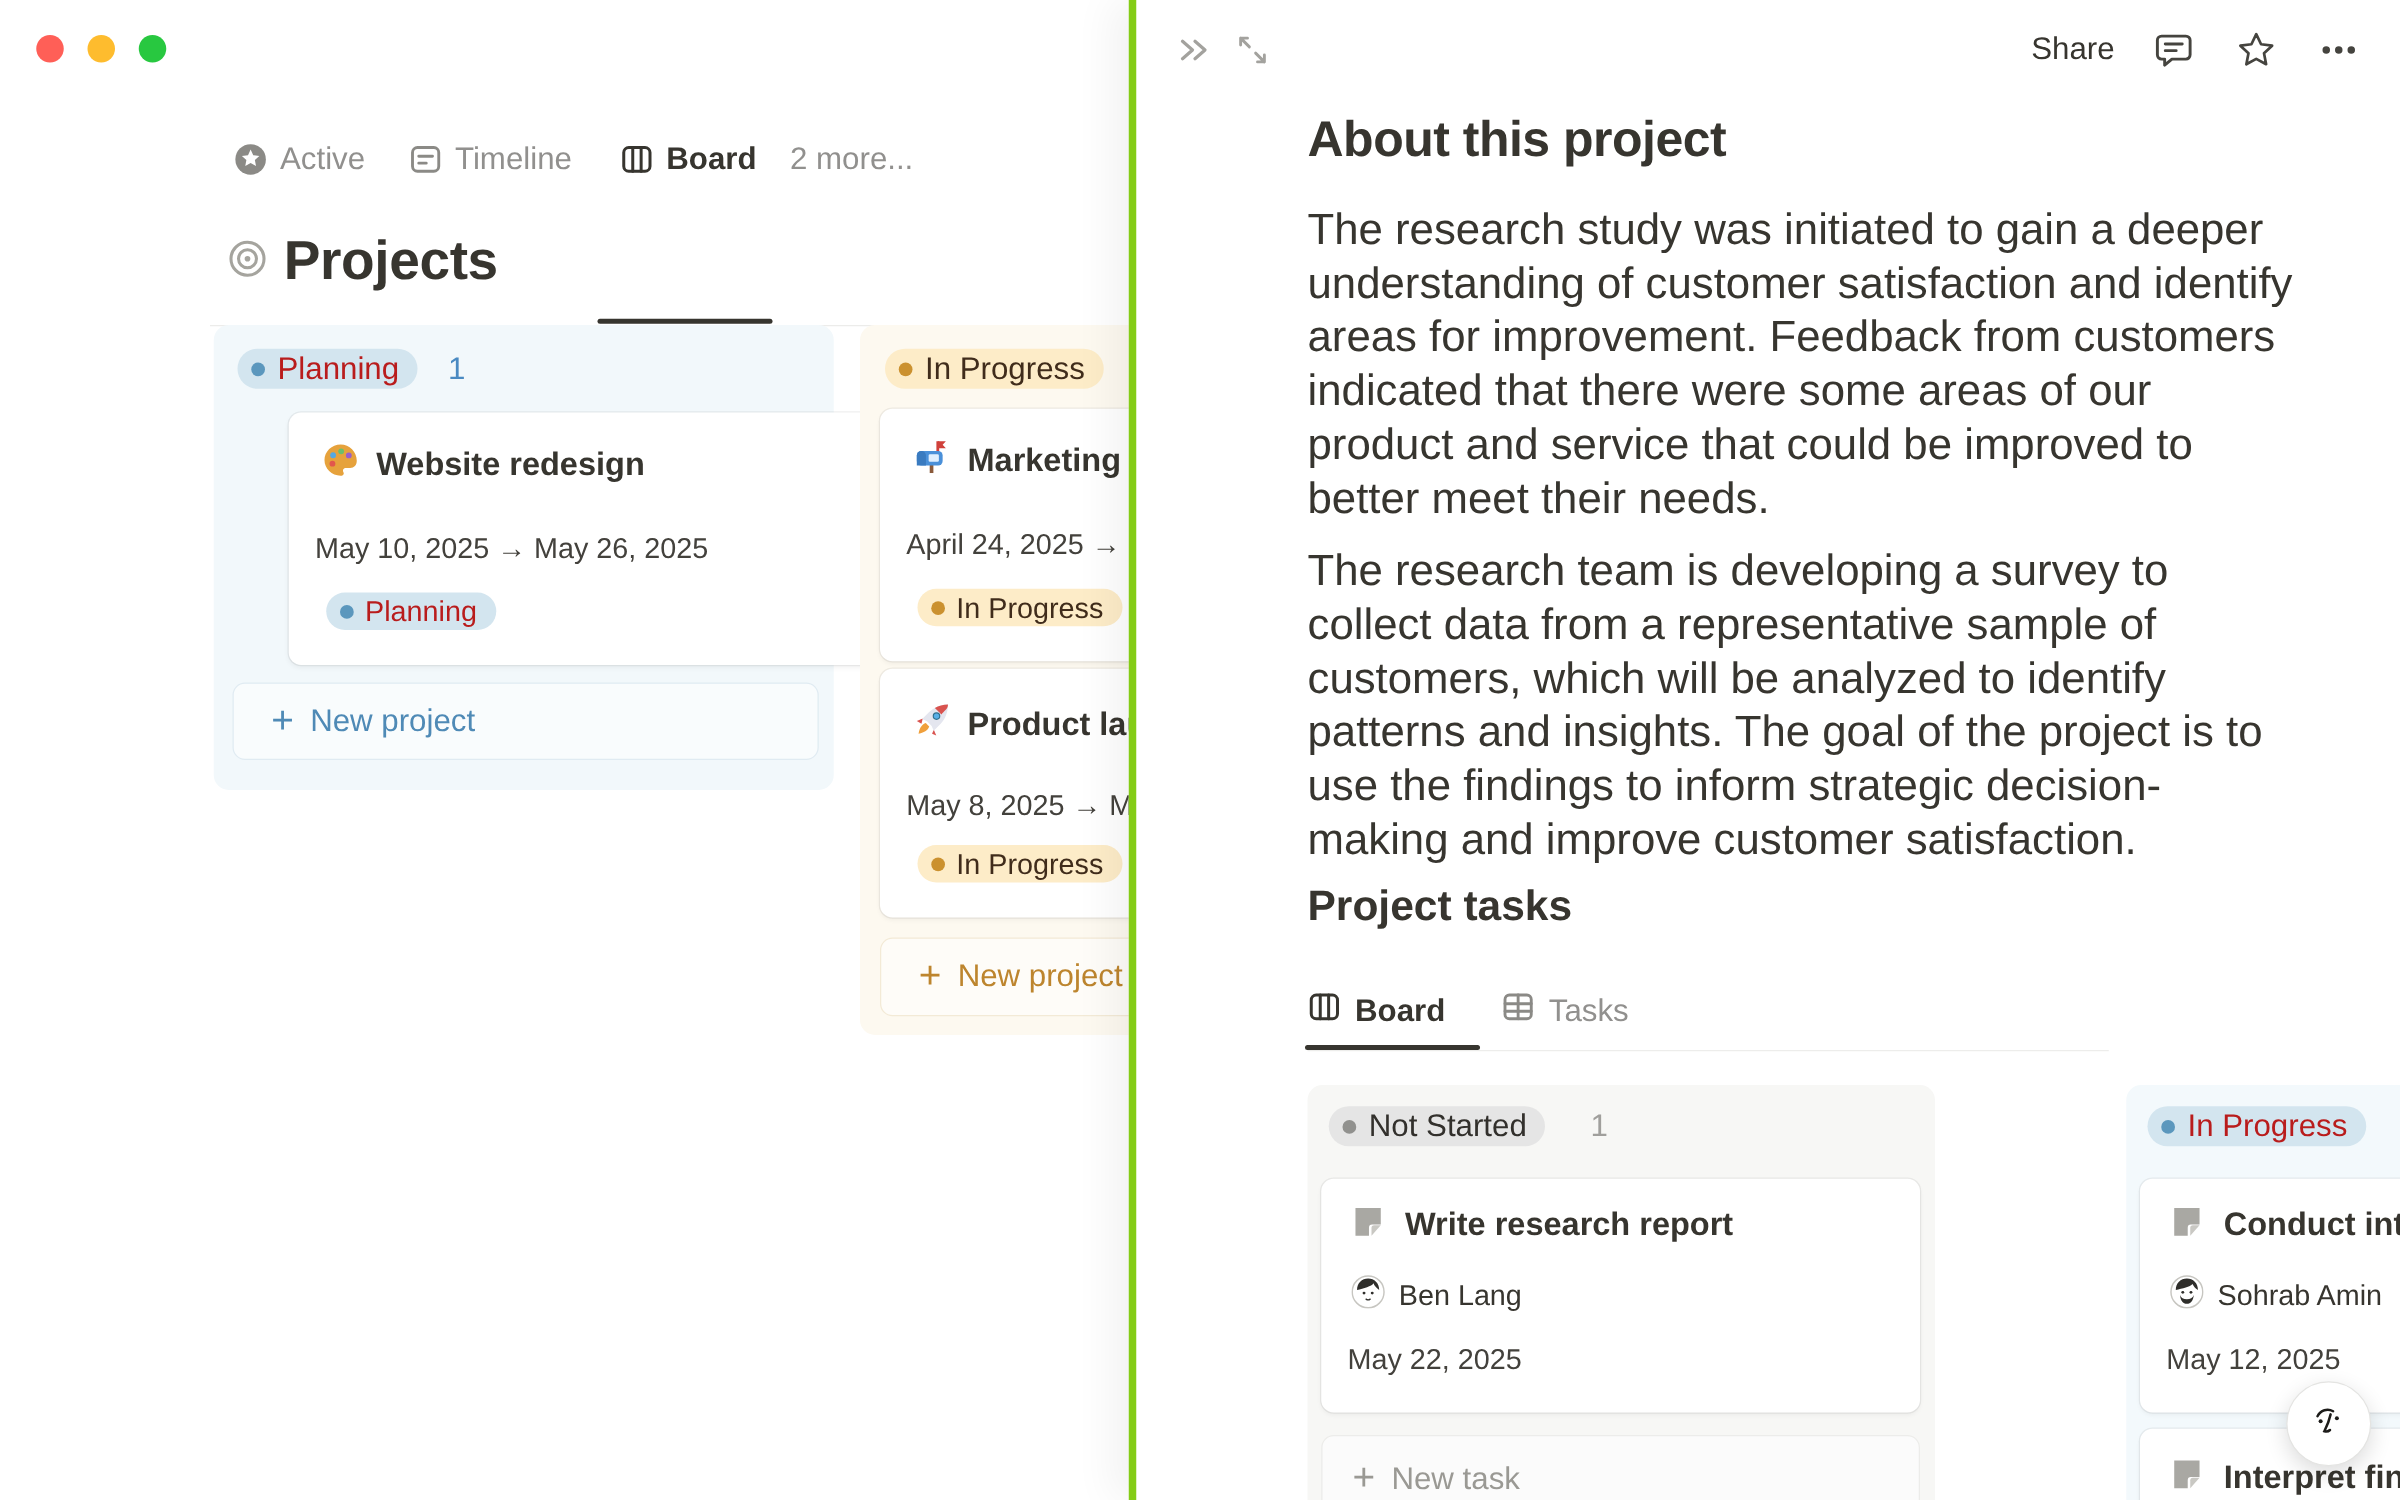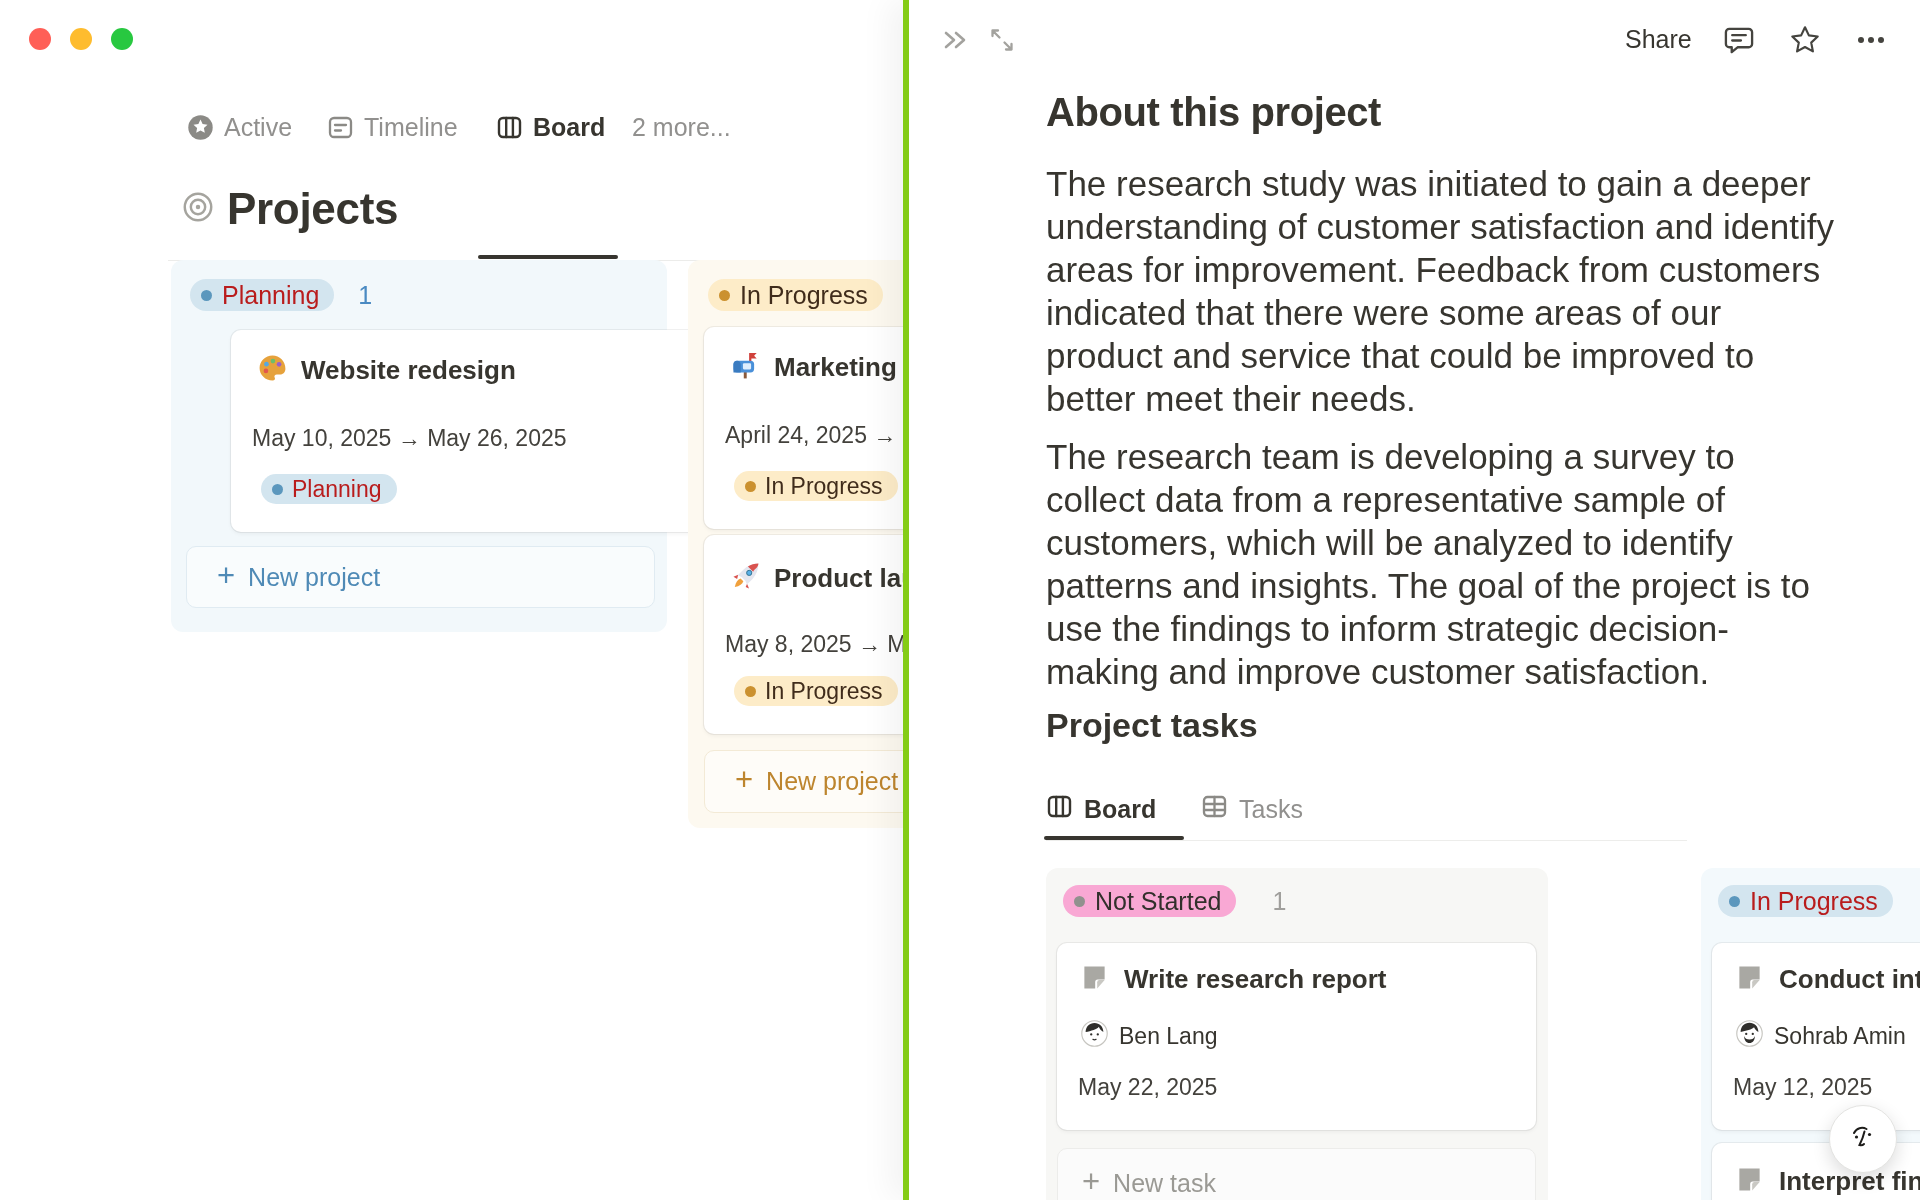--- a/index.html
+++ b/index.html
@@ -39,21 +39,21 @@
   .kcount.blue { color:#4a8ac2; }
   .kcount.gray { color:#a09f9c; }
 
   .pill { display:inline-flex; align-items:center; gap:10px; height:32px; padding:0 15px 0 11px;
           border-radius:16px; font-size:25px; white-space:nowrap; }
   .pill .dot { width:11px; height:11px; border-radius:50%; flex:none; }
   .pill.blue  { background:#d3e5ef; color:#b91c1c; }
   .pill.blue .dot { background:#5b97bd; }
   .pill.amber { background:#fdecc8; color:#402c1b; }
   .pill.amber .dot { background:#cb912f; }
-  .pill.gray  { background:#f9a8d4; color:#32302c; }
+  .pill.gray  { background:#e5e5e5; color:#32302c; }
   .pill.gray .dot { background:#91918e; }
   .pill.sm { height:30px; font-size:23px; border-radius:15px; gap:9px; }
 
   .kcard { position:absolute; background:#fff; border-radius:10px;
            box-shadow:0 0 0 1px rgba(15,15,15,0.06), 0 2px 4px rgba(15,15,15,0.05); cursor:pointer; }
   .kcard .row1 { position:absolute; left:26px; display:flex; align-items:center; gap:13px; }
   .kcard .ktitle { font-size:26px; font-weight:700; white-space:nowrap; }
   .kcard .kdate { position:absolute; left:21px; font-size:23px; color:#43413c; white-space:nowrap; }
   .kcard .krow3 { position:absolute; }
 

